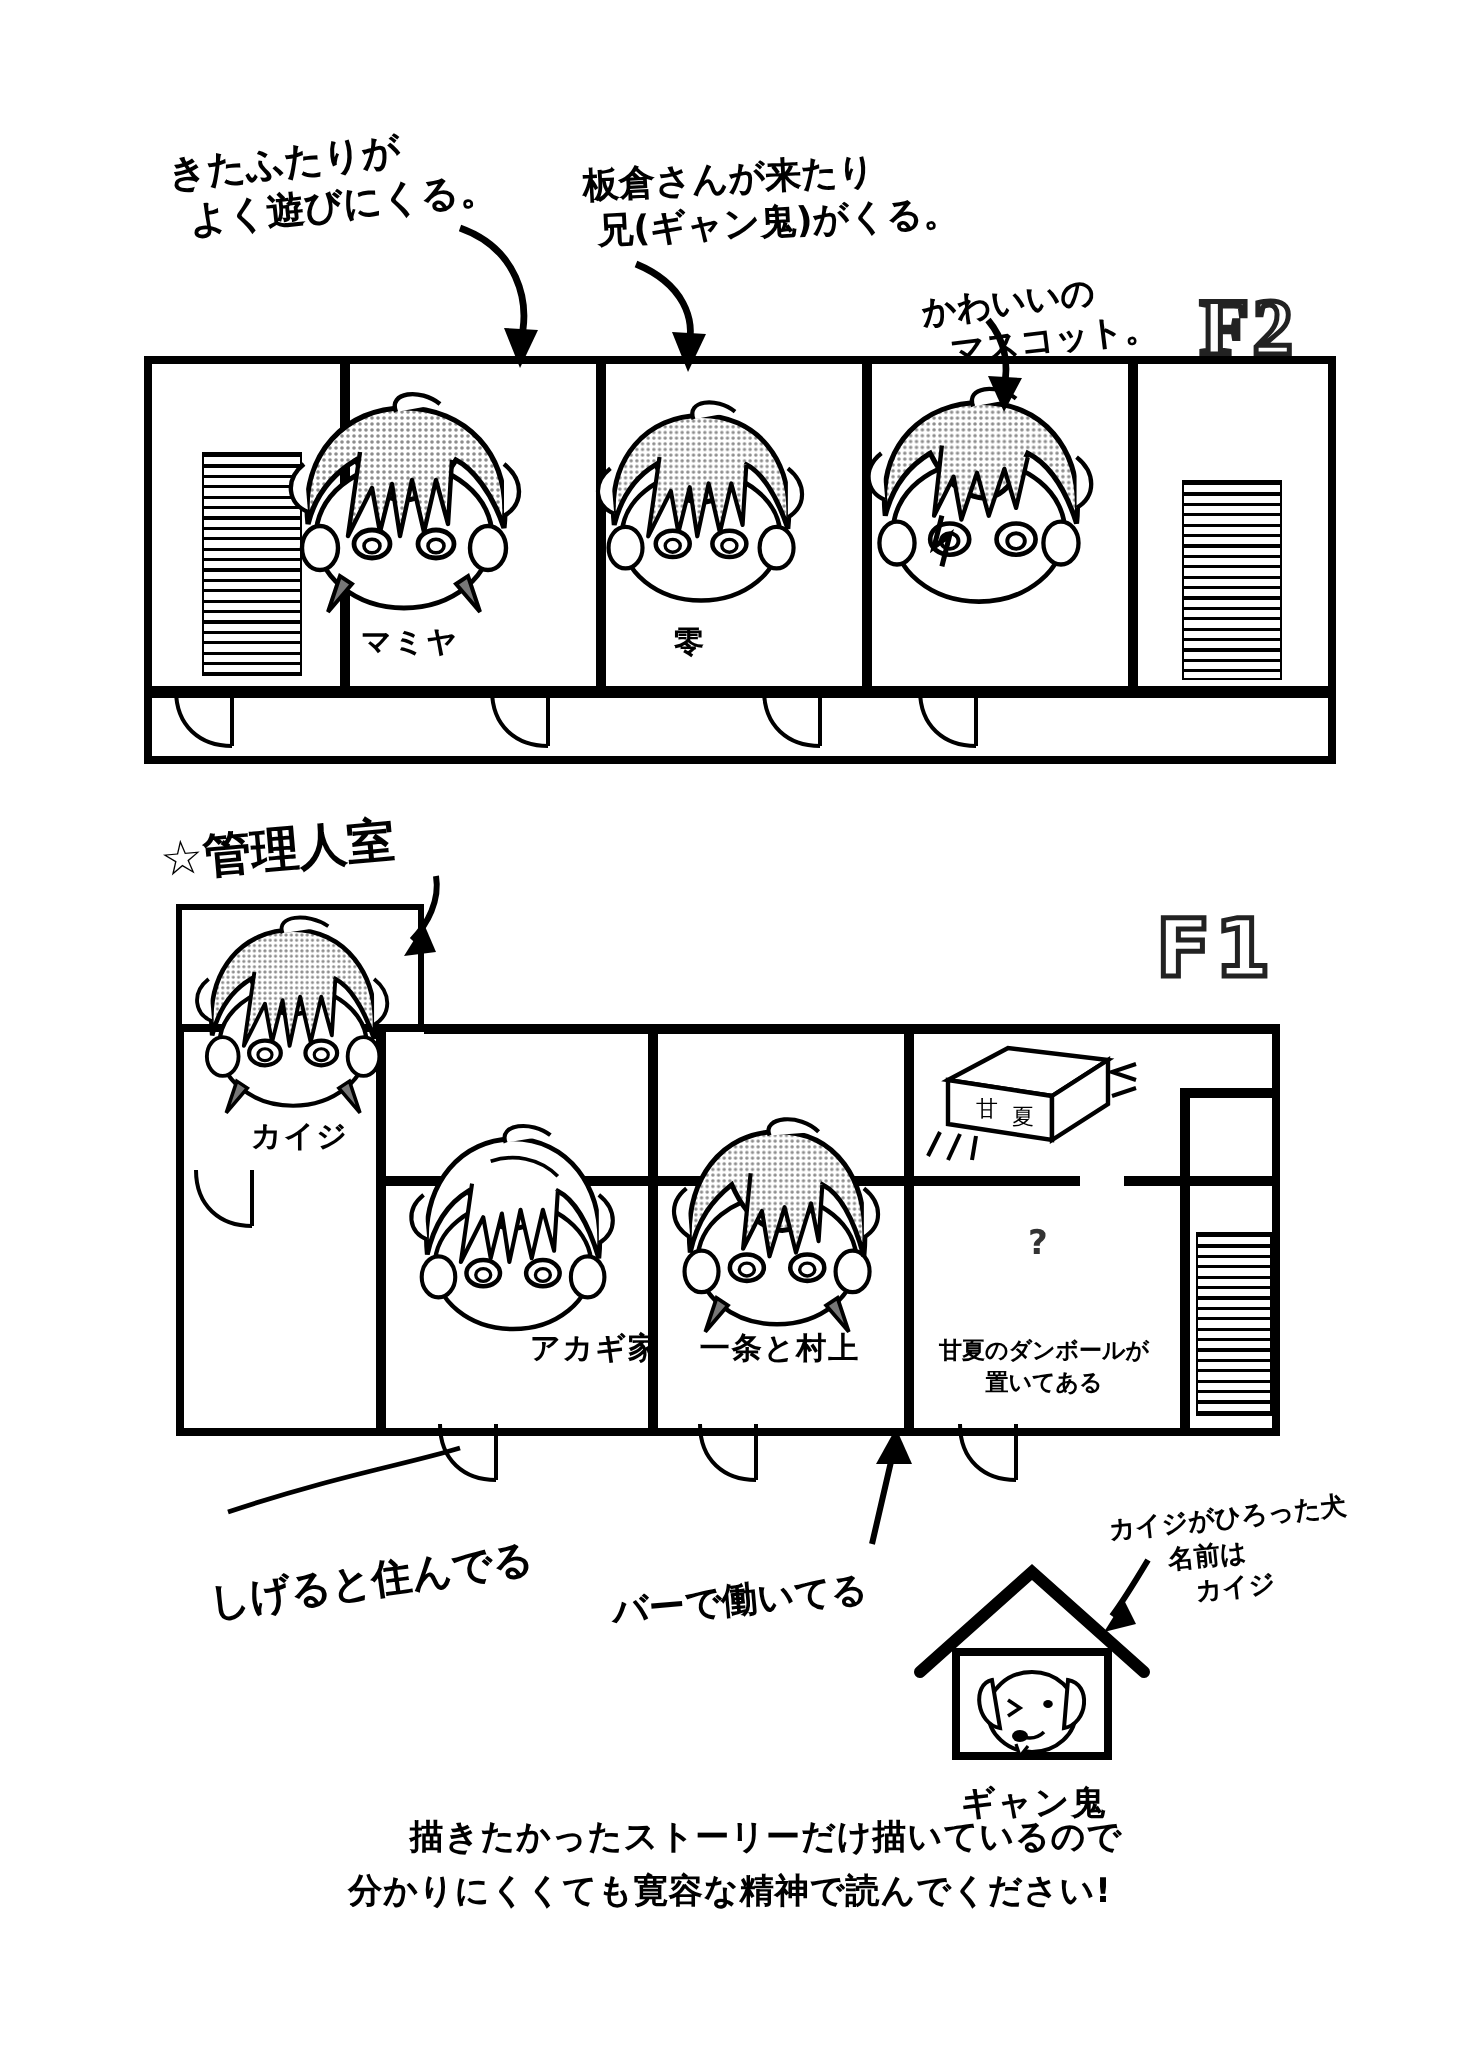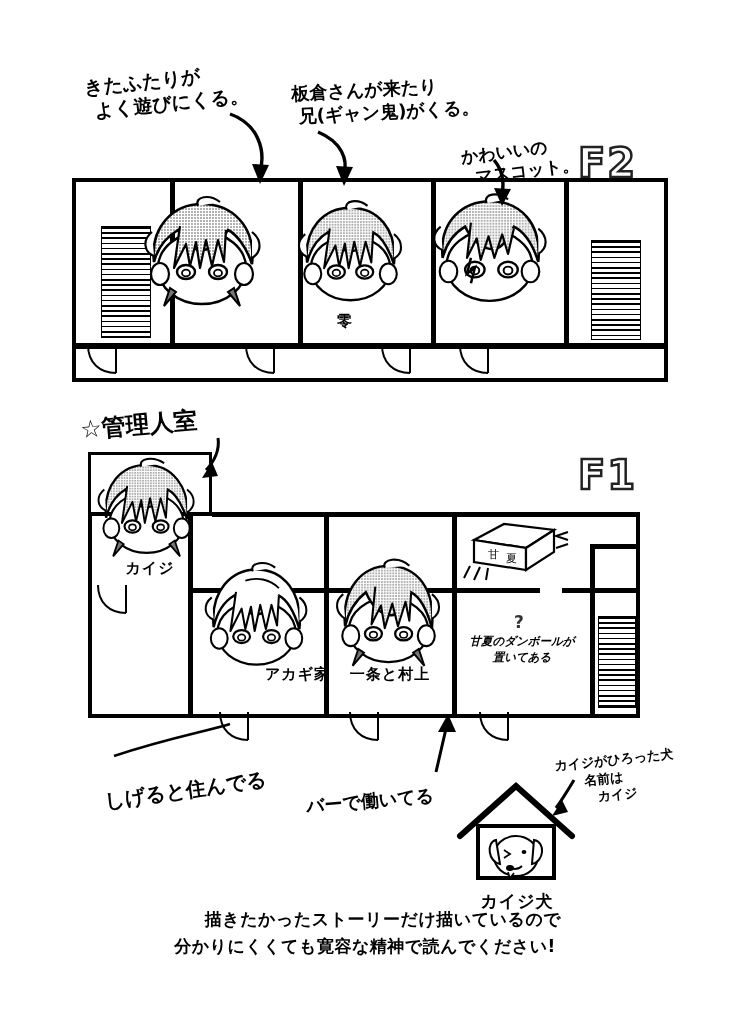--- a/index.html
+++ b/index.html
@@ -53,21 +53,21 @@
   
   .parcel{position:absolute;}
   .parcel svg{display:block;overflow:visible;}
   .qmark{position:absolute;font-size:17px;font-weight:bold;color:#333;}
 </style>
 </head>
 <body>
 
 <div class="stage">
 
-  <div class="floortag" style="left:578px;top:140px;">F2</div>
+  <div class="floortag" style="left:600px;top:140px;font-family:Liberation Serif, serif;">F2</div>
 
   <div class="plan" style="left:72px;top:178px;width:596px;height:204px;">
 
     <div class="wall" style="left:0;top:161px;width:588px;height:6px;"></div>
 
     <div class="wall" style="left:94px;top:0;width:5px;height:161px;"></div>
 
     <div class="wall" style="left:488px;top:0;width:5px;height:161px;"></div>
 
     <div class="wall" style="left:222px;top:0;width:5px;height:161px;"></div>
@@ -143,20 +143,21 @@
 
       <ellipse cx="48" cy="78" rx="10" ry="8" fill="#fff" stroke="#000" stroke-width="2.4"></ellipse>
       <ellipse cx="82" cy="78" rx="10" ry="8" fill="#fff" stroke="#000" stroke-width="2.4"></ellipse>
       <ellipse cx="48" cy="79" rx="4.5" ry="4" fill="#fff" stroke="#000" stroke-width="2"></ellipse>
       <ellipse cx="82" cy="79" rx="4.5" ry="4" fill="#fff" stroke="#000" stroke-width="2"></ellipse>
 
       <path d="M44 66 L40 82 L48 76 L44 92" fill="none" stroke="#000" stroke-width="2.6"></path>
     </svg>
   </div>
 
+  <div class="roomlabel" style="left:100px;top:312px;width:210px;">マミヤ</div>
   <div class="roomlabel" style="left:240px;top:312px;width:210px;">零</div>
 
   <div class="door" style="left:86px;top:345px;">
     <svg width="36" height="30">
         <path d="M2 0 C2 18 14 28 30 28" fill="none" stroke="#000" stroke-width="2"></path>
         <line x1="30" y1="0" x2="30" y2="28" stroke="#000" stroke-width="2"></line>
       </svg>
   </div>
   <div class="door" style="left:244px;top:345px;">
     <svg width="36" height="30">
@@ -312,21 +313,21 @@
   </div>
   <div class="abs" style="left:552px;top:528px;">
     <svg width="26" height="26">
       <path d="M16 4 L4 8 L16 12" fill="none" stroke="#000" stroke-width="2"></path>
       <path d="M16 16 L4 20" fill="none" stroke="#000" stroke-width="2"></path>
     </svg>
   </div>
 
   <div class="qmark" style="left:514px;top:612px;">?</div>
 
-  <div class="note" style="left:452px;top:634px;width:140px;font-style:italic;">
+  <div class="note" style="left:452px;top:668px;width:140px;">
     <div>甘夏のダンボールが</div>
     <div>置いてある</div>
   </div>
 
   <div class="door" style="left:96px;top:585px;">
     <svg width="36" height="30">
         <path d="M2 0 C2 18 14 28 30 28" fill="none" stroke="#000" stroke-width="2"></path>
         <line x1="30" y1="0" x2="30" y2="28" stroke="#000" stroke-width="2"></line>
       </svg>
   </div>
@@ -382,21 +383,21 @@
         <path d="M10 8 C0 10 2 30 14 32 Z" fill="#fff" stroke="#000" stroke-width="2"></path>
         <path d="M48 8 C60 10 58 30 46 32 Z" fill="#fff" stroke="#000" stroke-width="2"></path>
         <path d="M18 18 L24 22 L18 26" fill="none" stroke="#000" stroke-width="1.8"></path>
         <ellipse cx="38" cy="20" rx="2.4" ry="2" fill="#000"></ellipse>
         <path d="M22 34 C26 38 32 38 36 34" fill="none" stroke="#000" stroke-width="1.8"></path>
         <ellipse cx="24" cy="36" rx="4" ry="3" fill="#000"></ellipse>
         <path d="M22 40 L24 46 L28 41" fill="#fff" stroke="#000" stroke-width="1.6"></path>
       </g>
     </svg>
   </div>
-  <div class="roomlabel" style="left:452px;top:890px;width:130px;font-size:17px;">カイジ犬</div>
+  <div class="roomlabel" style="left:452px;top:890px;width:130px;font-size:17px;">ギャン鬼</div>
 
   <div class="hand" style="left:556px;top:752px;font-size:13px;transform:rotate(-6deg);">
     <div>カイジがひろった犬</div>
     <div style="margin-left:28px;margin-top:2px;">名前は</div>
     <div style="margin-left:40px;">カイジ</div>
   </div>
   <div class="arrow" style="left:544px;top:778px;">
     <svg width="40" height="42">
       <path d="M30 2 C24 12 18 22 12 30" fill="none" stroke="#000" stroke-width="3"></path>
       <path d="M18 22 L8 38 L24 34 Z" fill="#000"></path>

